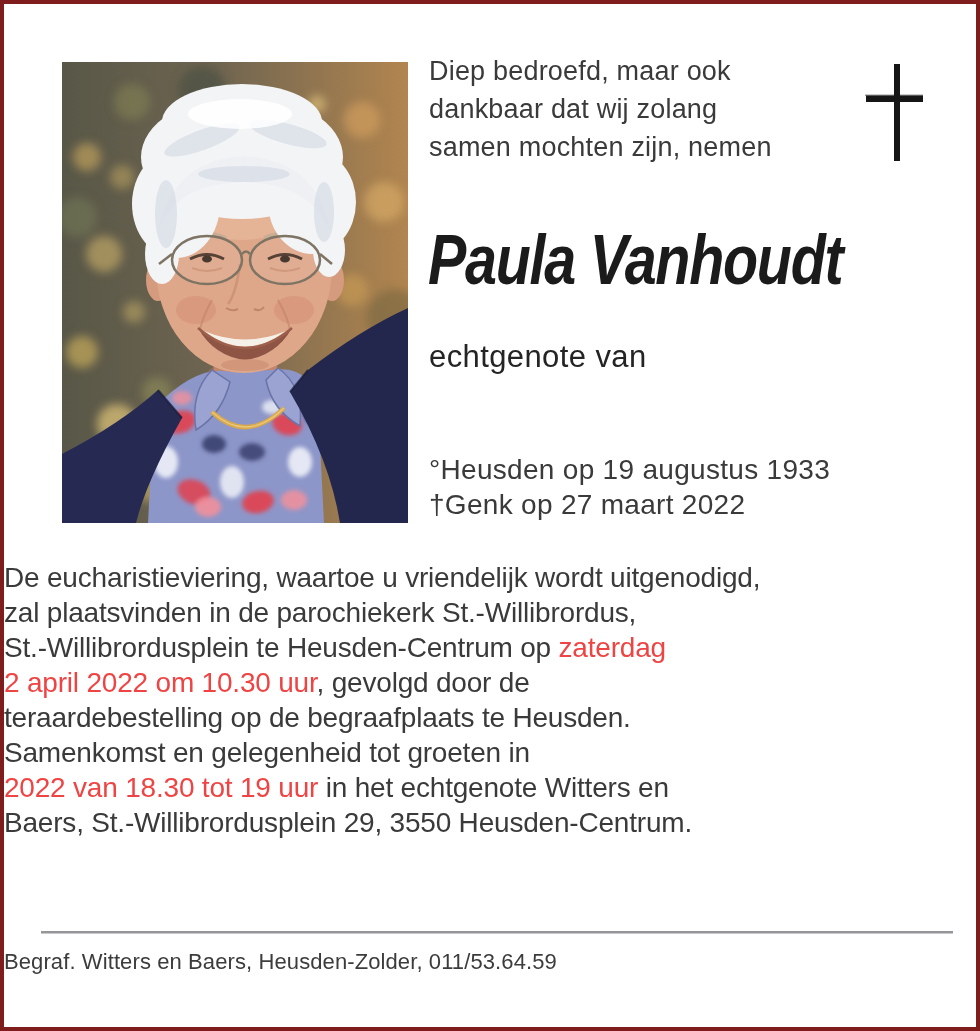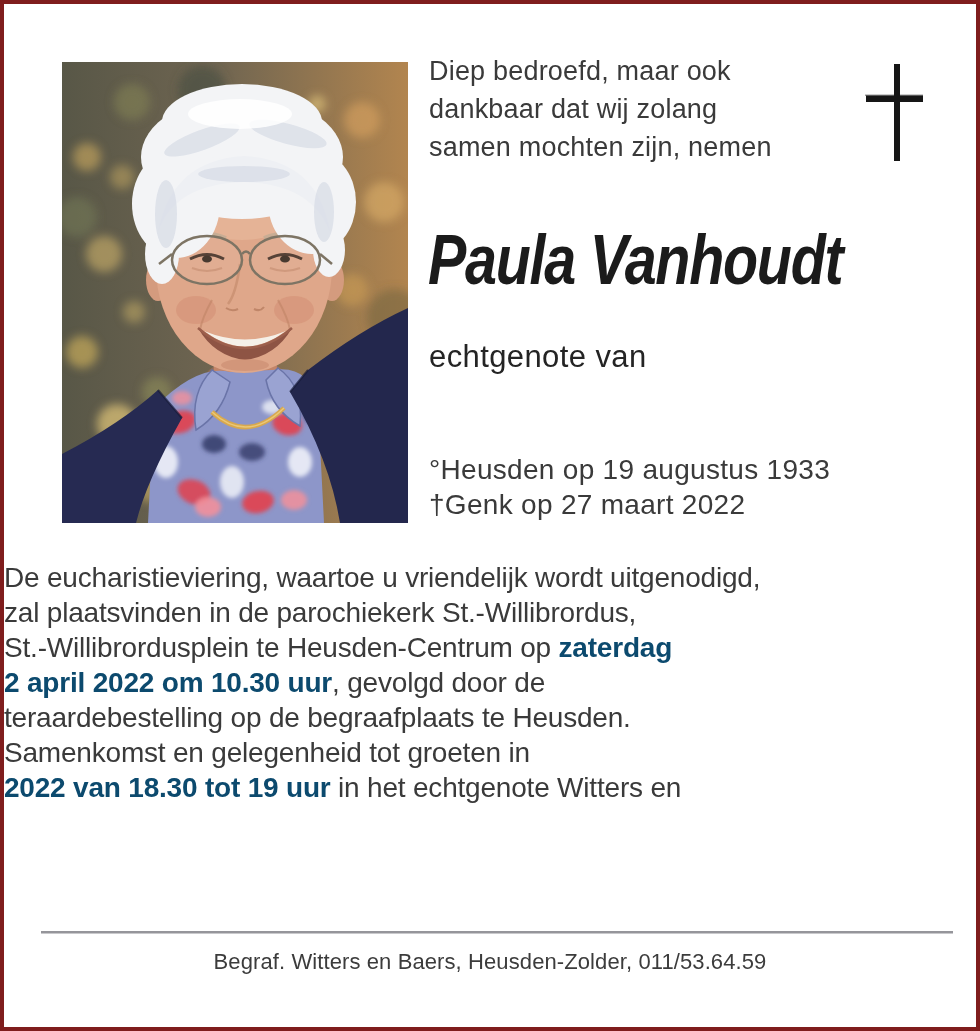--- a/index.html
+++ b/index.html
@@ -21,25 +21,25 @@
   .opening{position:absolute;left:425px;top:48px;font-size:27px;line-height:38px;color:#3a3a3a;letter-spacing:0.2px;}
   
   .name{position:absolute;left:424px;top:220px;font-size:70px;font-weight:bold;color:#1b1b1b;line-height:72px;white-space:nowrap;font-style:italic;}
   .name .squeeze{display:inline-block;transform:scaleX(0.82);transform-origin:left center;letter-spacing:-1.5px;}
   
   .relation{position:absolute;left:425px;top:332px;font-size:31px;font-weight:normal;color:#242424;line-height:42px;letter-spacing:0.4px;}
   
   .dates{position:absolute;left:425px;top:448px;font-size:28px;color:#3a3a3a;line-height:35px;letter-spacing:0.3px;}
   
   .announcement{position:absolute;left:0;right:0;top:556px;text-align:left;font-size:28px;color:#3a3a3a;line-height:35px;letter-spacing:-0.2px;}
-  .announcement .b{font-weight:bold;color:#0c4a6e;}
+  .announcement .b{font-weight:normal;color:#ef4444;}
   
   .rule{position:absolute;left:37px;width:912px;top:927px;height:2px;background:#95959a;border-bottom:1px solid #c9c9cc;}
   
-  .footer{position:absolute;left:0;right:0;top:944px;text-align:center;font-size:22px;color:#3c3c3c;line-height:27px;letter-spacing:0.1px;}
+  .footer{position:absolute;left:0;right:0;top:944px;font-size:22px;color:#3c3c3c;line-height:27px;letter-spacing:0.1px;}
 </style>
 </head>
 <body>
 
 <div class="card">
 
   <div class="photo">
     <svg viewBox="0 0 346 461" preserveAspectRatio="none">
       <defs>
         <linearGradient id="bgGrad" x1="0" y1="0" x2="1" y2="0">
@@ -199,20 +199,21 @@
   </div>
 
   <div class="announcement">
     <div><span>De eucharistieviering, waartoe u vriendelijk wordt uitgenodigd,</span></div>
     <div><span>zal plaatsvinden in de parochiekerk St.-Willibrordus,</span></div>
     <div><span>St.-Willibrordusplein te Heusden-Centrum op </span><span class="b">zaterdag</span></div>
     <div><span class="b">2 april 2022 om 10.30 uur</span><span>, gevolgd door de</span></div>
     <div><span>teraardebestelling op de begraafplaats te Heusden.</span></div>
     <div><span>Samenkomst en gelegenheid tot groeten in</span></div>
     <div><span class="b">2022 van 18.30 tot 19 uur</span><span> in het echtgenote Witters en</span></div>
+    <div><span>Baers, St.-Willibrordusplein 29, 3550 Heusden-Centrum.</span></div>
   </div>
 
   <div class="rule"></div>
 
   <div class="footer">
     <div>Begraf. Witters en Baers, Heusden-Zolder, 011/53.64.59</div>
   </div>
 
 </div>
 

